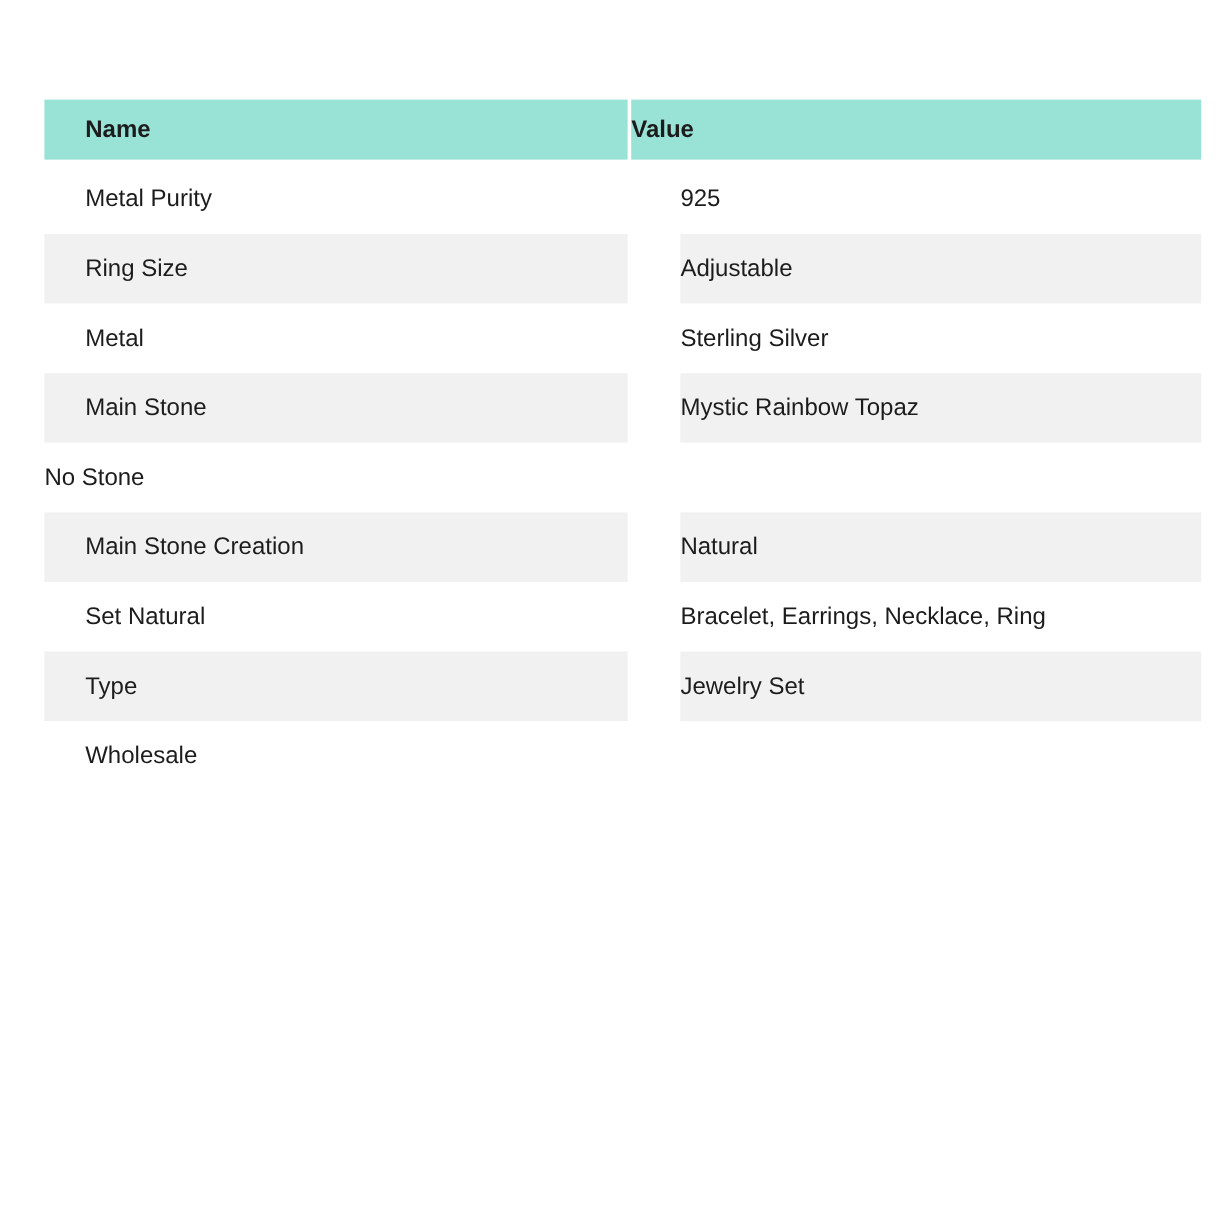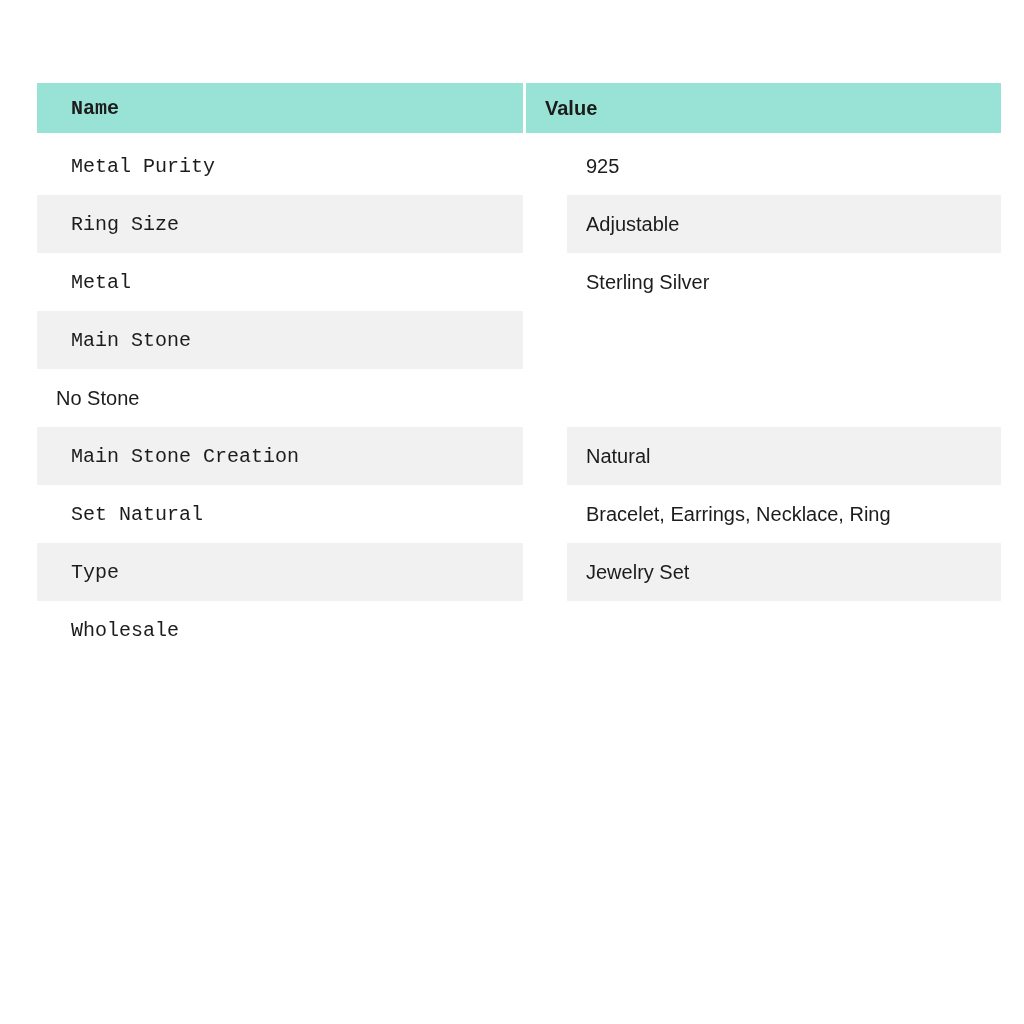--- a/index.html
+++ b/index.html
@@ -22,21 +22,21 @@
     position: absolute;
     left: 37px;
     top: 83px;
     width: 964px;
   }
   .trow {
     display: flex;
     column-gap: 3px;           
     width: 100%;
   }
-  .trow .cell-name  { width: 486px; flex: 0 0 486px; box-sizing: border-box; font-family: Liberation Mono, monospace; }
+  .trow .cell-name  { width: 486px; flex: 0 0 486px; box-sizing: border-box; }
   .trow .cell-value { flex: 1 1 auto; box-sizing: border-box; }
   .header-row {
     height: 50px;
     margin-bottom: 4px;        
   }
   .header-row .cell {
     background: var(--header-bg, #99e2d6);
     display: flex;
     align-items: center;
     font-size: 20px;
@@ -52,21 +52,21 @@
     display: flex;
     align-items: center;
     font-size: 20px;
     font-weight: 400;
     color: var(--text-color, #1c1c1c);
   }
   .body-row.striped .cell {
     background: var(--stripe-bg, #f1f1f1);
   }
   .cell-name  { padding-left: 34px; }
-  .cell-value { padding-left: 19px; }
+  .cell-value { }
   .cell {
     white-space: nowrap;
     overflow: hidden;
   }
 </style>
 </head>
 <body>
 
 <div class="canvas">
 
@@ -88,20 +88,21 @@
     <div class="cell cell-value">Adjustable</div>
   </div>
 
   <div class="trow body-row">
     <div class="cell cell-name">Metal</div>
     <div class="cell cell-value">Sterling Silver</div>
   </div>
 
   <div class="trow body-row striped">
     <div class="cell cell-name">Main Stone</div>
+    <div class="cell cell-value">Mystic Rainbow Topaz</div>
   </div>
 
   <div class="trow body-row">
     <div class="cell cell-value">No Stone</div>
   </div>
 
   <div class="trow body-row striped">
     <div class="cell cell-name">Main Stone Creation</div>
     <div class="cell cell-value">Natural</div>
   </div>

